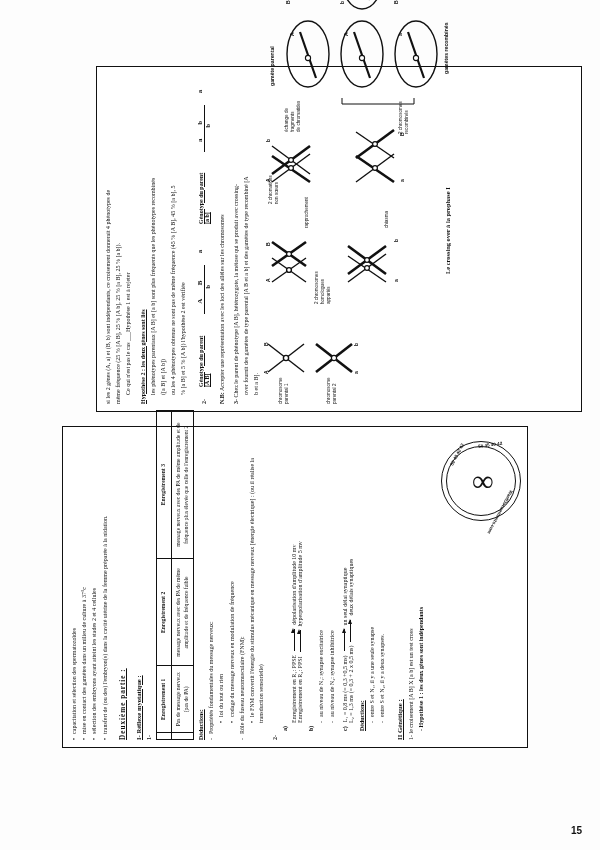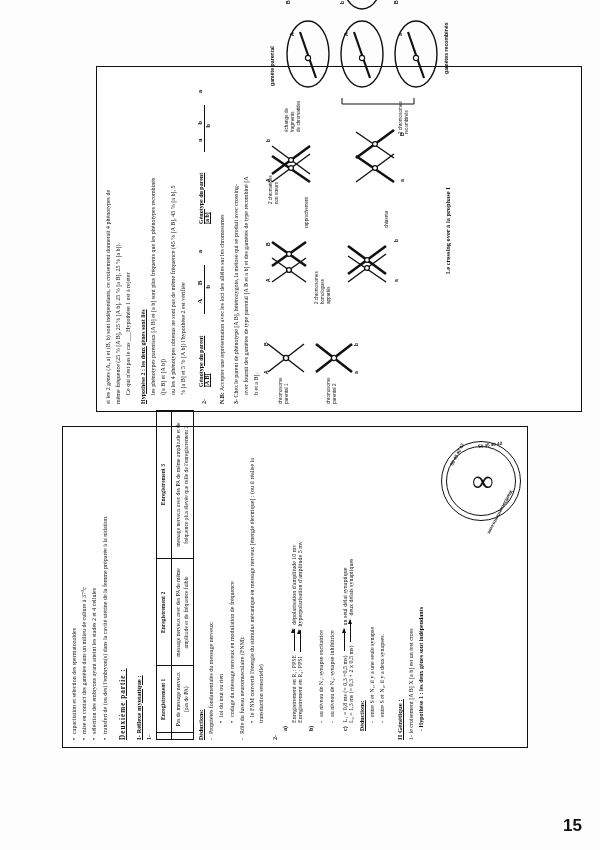--- a/index.html
+++ b/index.html
@@ -86,21 +86,21 @@
   
   .frac{display:inline-block;text-align:center;line-height:1.15;vertical-align:middle;margin:0 3px;}
   .frac .num{border-bottom:1px solid #111;padding:0 10px;font-weight:bold;font-size:7px;letter-spacing:6px;}
   .frac .den{padding:1px 10px 0 10px;font-weight:bold;font-size:7px;letter-spacing:6px;}
   .gtrow{display:flex;align-items:center;gap:12px;font-size:6px;margin:2px 0;}
   
   .figure-area{position:relative;}
   svg{display:block;}
   .pagenum{
     position:absolute;right:18px;bottom:14px;
-    font-size:17px;font-weight:bold;font-family:"Liberation Sans",sans-serif;
+    font-size:10px;font-weight:bold;font-family:"Liberation Sans",sans-serif;
   }
   
   .stamp{
     position:absolute;
     width:78px;height:78px;border-radius:50%;
     border:1.5px solid #111;
     display:flex;align-items:center;justify-content:center;
   }
   .stamp .ring{
     position:absolute;inset:4px;border-radius:50%;border:1px solid #111;

